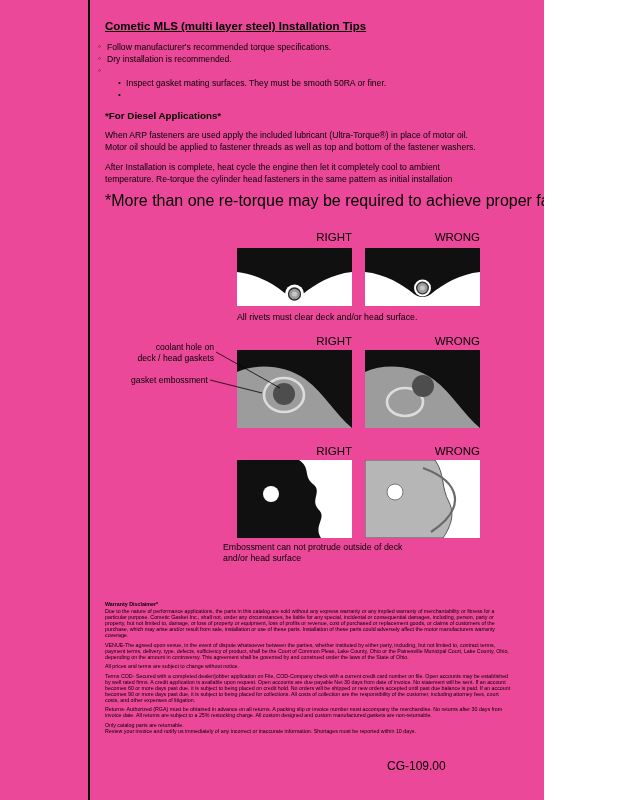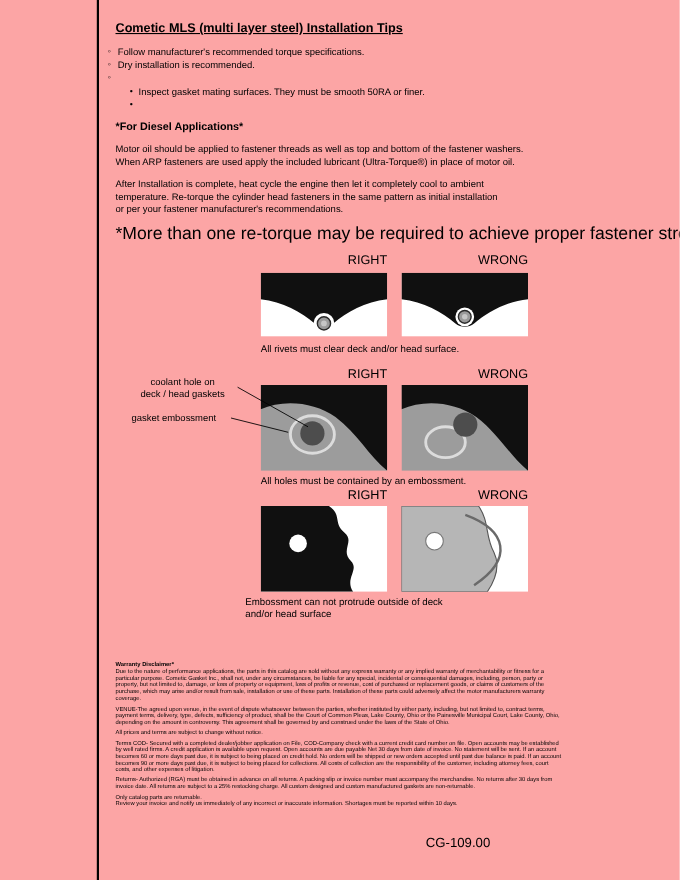--- a/index.html
+++ b/index.html
@@ -1,17 +1,17 @@
 <!DOCTYPE html>
 <html><head>
 <meta charset="utf-8">
 <style>
   html,body { margin:0; padding:0; background:#ffffff; }
   .page {
-    position:relative; width:618px; height:800px; background:#fca5a5;
+    position:relative; width:544px; height:800px; background:#ec4899;
     font-family:"Liberation Sans", sans-serif; color:#000; overflow:hidden;
   }
   .left-rule { position:absolute; left:88px; top:0; width:2px; height:800px; background:#000; }
 
   .content { position:absolute; left:105px; top:20px; width:460px; }
   .title { margin:0 0 9px 0; font-size:11.5px; font-weight:bold; text-decoration:underline; white-space:nowrap; }
   .bullets { font-size:8.6px; }
   .bullet { display:flex; line-height:12px; margin-left:-7px; }
   .bullet .marker { width:9px; flex:0 0 9px; font-size:8px; }
   .bullet.sub { margin-left:13px; }
@@ -19,21 +19,21 @@
   .btext { white-space:nowrap; }
   .diesel-heading { margin-top:9px; font-size:9.8px; font-weight:bold; line-height:11px; }
   .para { margin-top:9px; font-size:8.6px; }
   .pline { line-height:11.5px; white-space:nowrap; }
   .note { margin-top:10px; line-height:11.5px; white-space:nowrap; }
 
   .diagrams { position:absolute; left:0; top:228px; width:618px; height:350px; }
   .dlabel { position:absolute; width:115px; text-align:right; font-size:11.5px; line-height:14px; }
   .panel { position:absolute; display:block; }
   .caption { position:absolute; font-size:8.8px; line-height:11px; white-space:nowrap; }
-  .annotation { position:absolute; font-size:8.6px; line-height:10.5px; text-align:center; }
+  .annotation { position:absolute; font-size:8.6px; line-height:10.5px; text-align:right; }
   .leaders { position:absolute; left:0; top:0; pointer-events:none; }
   .leaders line { stroke:#000; stroke-width:0.8; }
 
   .legal { position:absolute; left:105px; top:601px; width:406px; font-size:5.3px; line-height:6px; }
   .legal-heading { font-weight:bold; margin:0 0 1px 0; }
   .legal p { margin:0 0 3.5px 0; }
   .legal p.tight { margin-bottom:0.5px; }
   .page-code { position:absolute; left:387px; top:759px; font-size:12px; }
 </style>
 </head>
@@ -62,28 +62,27 @@
         <span class="btext">Inspect gasket mating surfaces.  They must be smooth 50RA or finer.</span>
       </div>
       <div class="bullet sub">
         <span class="marker">•</span>
       </div>
     </div>
 
     <div class="diesel-heading">*For Diesel Applications*</div>
 
     <div class="para">
+      <div class="pline">When ARP fasteners are used apply the included lubricant (Ultra-Torque®) in place of motor oil.</div>
       <div class="pline">Motor oil should be applied to fastener threads as well as top and bottom of the fastener washers.</div>
-      <div class="pline">When ARP fasteners are used apply the included lubricant (Ultra-Torque®) in place of motor oil.</div>
     </div>
 
     <div class="para">
       <div class="pline">After Installation is complete, heat cycle the engine then let it completely cool to ambient</div>
       <div class="pline">temperature. Re-torque the cylinder head fasteners in the same pattern as initial installation</div>
-      <div class="pline">or per your fastener manufacturer's recommendations.</div>
     </div>
 
     <div class="note">*More than one re-torque may be required to achieve proper fastener stretch*</div>
   </div>
 
   <div class="diagrams">
 
     <div class="dlabel" style="left:237px; top:2px;">RIGHT</div>
     <div class="dlabel" style="left:365px; top:2px;">WRONG</div>
 
@@ -123,21 +122,20 @@
       <div>coolant hole on</div>
       <div>deck / head gaskets</div>
     </div>
     <div class="annotation" style="left:108px; top:147px; width:100px;">gasket embossment</div>
 
     <svg class="leaders" width="618" height="350" viewBox="0 0 618 350">
       <line x1="216" y1="124" x2="280" y2="160"></line>
       <line x1="210" y1="152" x2="262" y2="165"></line>
     </svg>
 
-    <div class="caption" style="left:237px; top:204px;">All holes must be contained by an embossment.</div>
 
     <div class="dlabel" style="left:237px; top:216px;">RIGHT</div>
     <div class="dlabel" style="left:365px; top:216px;">WRONG</div>
 
     <svg class="panel" style="left:237px; top:232px;" width="115" height="78" viewBox="0 0 115 78">
       <rect width="115" height="78" fill="#ffffff"></rect>
       <path d="M0,0 H62 C74,8 66,16 76,24 C86,32 72,40 82,50 C90,58 76,66 84,78 H0 Z" fill="#101010"></path>
       <circle cx="34" cy="34" r="8" fill="#ffffff"></circle>
     </svg>
     <svg class="panel" style="left:365px; top:232px;" width="115" height="78" viewBox="0 0 115 78">

